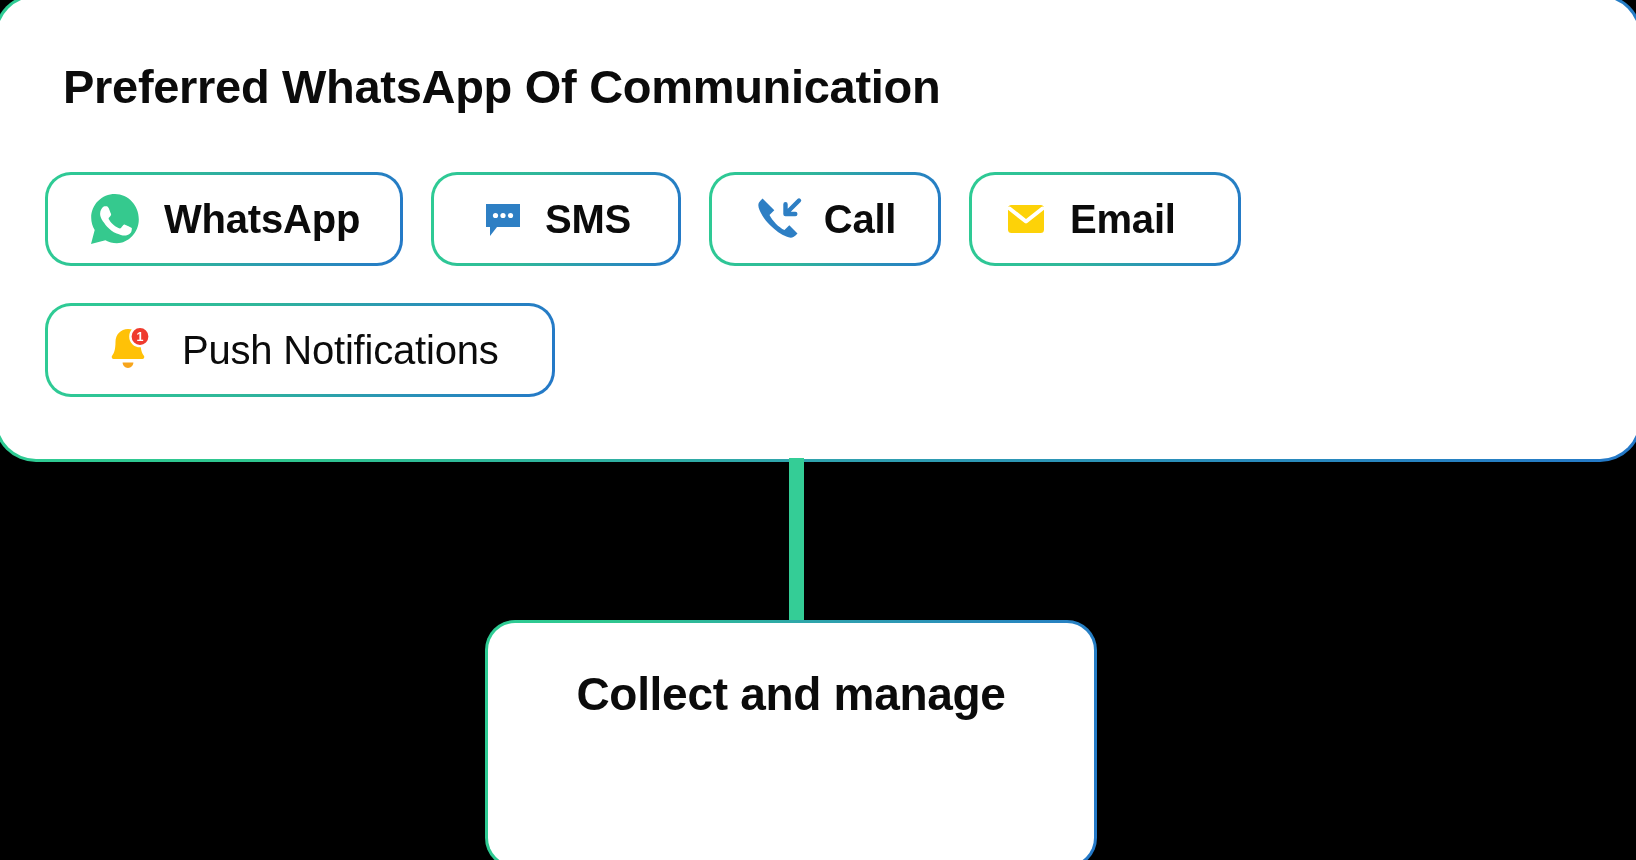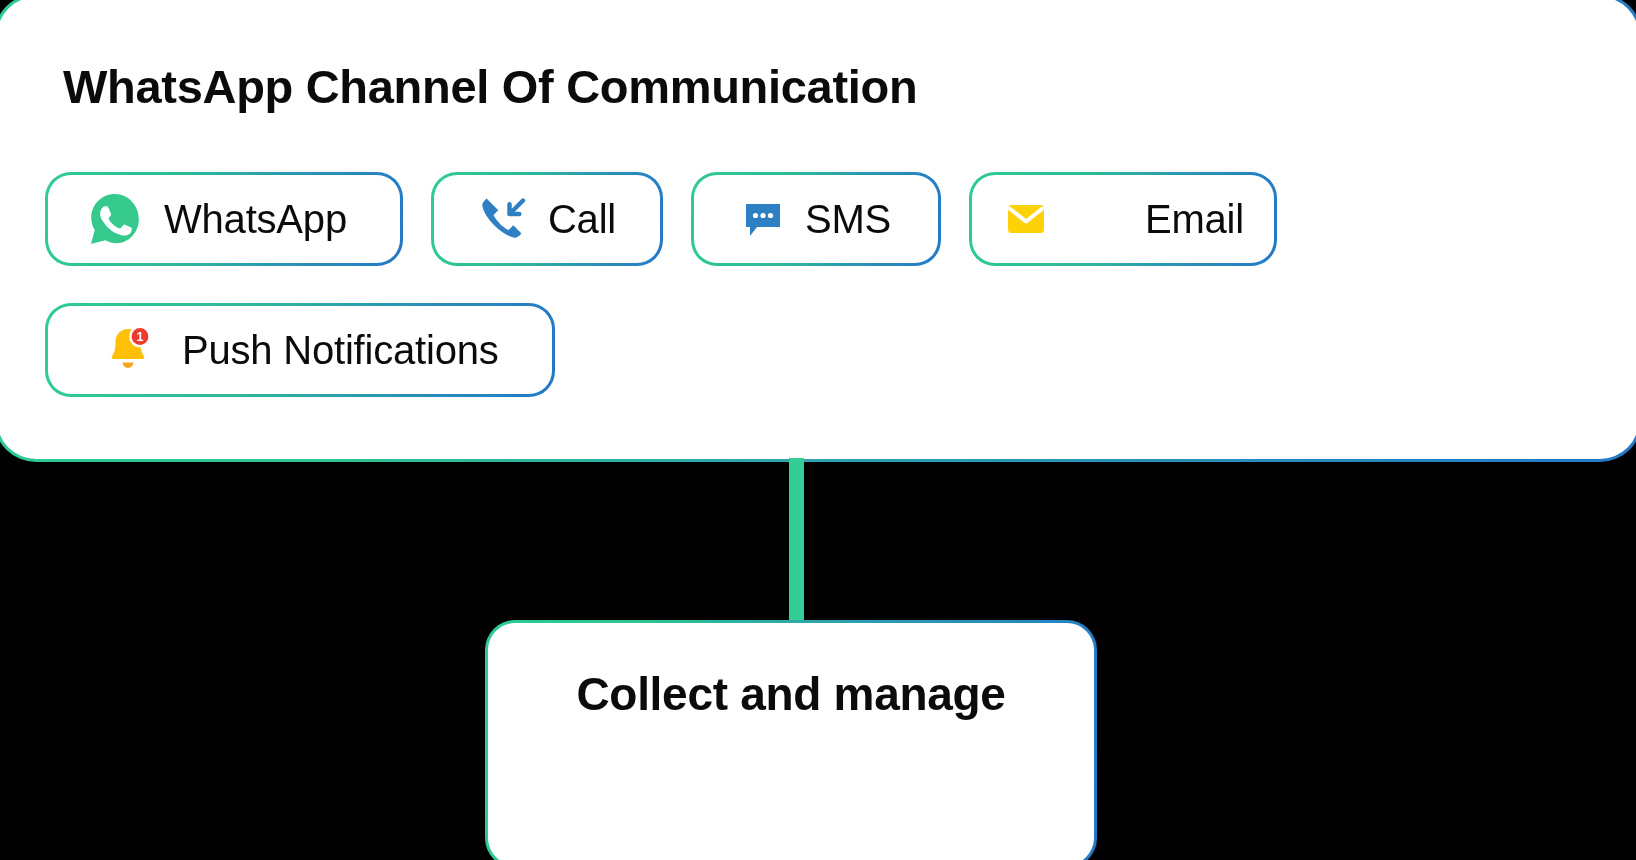--- a/index.html
+++ b/index.html
@@ -52,39 +52,39 @@
     padding:0 30px;
     border-radius:26px;
     background:
       linear-gradient(#ffffff,#ffffff) padding-box,
       linear-gradient(100deg,#2ecc94 0%, #2fb79a 40%, #2a93b6 70%, #2478c8 100%) border-box;
     border:3px solid transparent;
     cursor:pointer;
   }
   .chip-label {
     font-size:40px;
-    font-weight:normal;
+    font-weight:bold;
     color:#0b0b0b;
     white-space:nowrap;
     letter-spacing:-0.2px;
   }
   .chip-icon {
     display:flex;
     align-items:center;
     justify-content:center;
     flex:0 0 auto;
   }
 
   #chip-whatsapp { width:358px; justify-content:flex-start; padding-left:40px; }
   #chip-whatsapp .chip-icon { width:54px; height:54px; margin-right:22px; }
   #chip-sms { width:250px; justify-content:center; }
   #chip-sms .chip-icon { width:44px; height:44px; margin-right:20px; }
   #chip-call { width:232px; justify-content:center; }
   #chip-call .chip-icon { width:50px; height:50px; margin-right:20px; }
-  #chip-email { width:308px; justify-content:space-between; }
+  #chip-email { width:272px; justify-content:flex-start; }
   #chip-email .chip-icon { width:48px; height:48px; margin-right:20px; }
   #chip-push { width:510px; justify-content:flex-start; padding-left:52px; }
   #chip-push .chip-icon { width:56px; height:56px; margin-right:26px; }
   #chip-push .chip-label { font-weight:normal; }
 
   
   #connector {
     position:absolute;
     left:789px; top:458px;
     width:15px; height:166px;
@@ -110,54 +110,54 @@
     letter-spacing:-0.3px;
   }
 </style>
 </head>
 <body>
 
 <div class="stage">
 
   <div class="grad-card" id="top-card">
 
-    <div id="card-title">WhatsApp Channel Of Communication</div>
+    <div id="card-title">Preferred WhatsApp Of Communication</div>
 
     <div class="chip-row" id="chip-row-1">
 
       <div class="chip" id="chip-whatsapp">
         <span class="chip-icon">
           <svg viewBox="0 0 54 54" width="54" height="54">
             <path d="M27 2C13.8 2 3.2 12.6 3.2 25.7c0 4.5 1.3 8.7 3.5 12.3L3 52l14.4-3.7c3.4 1.9 7.3 2.9 11.5 2.9C40.2 51.2 50.8 40.6 50.8 27.5 50.8 13.3 40.2 2 27 2z" fill="#35c98e"></path>
             <path d="M20.2 15.6c-.6-1.4-1.2-1.4-1.8-1.4h-1.5c-.5 0-1.4.2-2.1 1-.7.8-2.7 2.7-2.7 6.5s2.8 7.5 3.2 8c.4.5 5.4 8.7 13.4 11.8 6.6 2.6 8 2.1 9.4 2 1.4-.1 4.6-1.9 5.2-3.7.6-1.8.6-3.4.5-3.7-.2-.3-.7-.5-1.4-.9-.7-.4-4.6-2.3-5.3-2.5-.7-.3-1.2-.4-1.8.4-.5.8-2 2.5-2.4 3-.5.5-.9.6-1.6.2-.7-.4-3.3-1.2-6.2-3.8-2.3-2-3.8-4.6-4.3-5.3-.4-.8 0-1.2.3-1.6.3-.3.7-.9 1.1-1.3.4-.4.5-.8.8-1.3.3-.5.1-1-.1-1.4-.2-.4-1.6-4.1-2.2-5.6z" fill="#ffffff"></path>
           </svg>
         </span>
         <span class="chip-label">WhatsApp</span>
       </div>
 
-      <div class="chip" id="chip-call">
-        <span class="chip-icon">
-          <svg viewBox="0 0 50 50" width="50" height="50">
-            <path d="M8.5 4.5c-1.3 1.3-2.6 2.6-3.5 4.1-1.2 2.1-.6 4.6.4 7.1 2 5.1 6 10.9 11 15.9s10.8 9 15.9 11c2.5 1 5 1.6 7.1.4 1.5-.9 2.8-2.2 4.1-3.5l-8.2-8.2-4.8 4.8c-3-1.5-6-3.8-8.6-6.4-2.6-2.6-4.9-5.6-6.4-8.6l4.8-4.8z" fill="#2e7fc4"></path>
-            <path d="M45 6.5 31.5 20m0 0h9.8m-9.8 0v-9.8" stroke="#2e7fc4" stroke-width="4.4" fill="none" stroke-linecap="round" stroke-linejoin="round"></path>
-          </svg>
-        </span>
-        <span class="chip-label">Call</span>
-      </div>
-
       <div class="chip" id="chip-sms">
         <span class="chip-icon">
           <svg viewBox="0 0 44 44" width="44" height="44">
             <path d="M5 7h34v23H16l-7 9v-9H5z" fill="#2e7fc4"></path>
             <circle cx="14.5" cy="18.5" r="2.6" fill="#ffffff"></circle>
             <circle cx="22" cy="18.5" r="2.6" fill="#ffffff"></circle>
             <circle cx="29.5" cy="18.5" r="2.6" fill="#ffffff"></circle>
           </svg>
         </span>
         <span class="chip-label">SMS</span>
+      </div>
+
+      <div class="chip" id="chip-call">
+        <span class="chip-icon">
+          <svg viewBox="0 0 50 50" width="50" height="50">
+            <path d="M8.5 4.5c-1.3 1.3-2.6 2.6-3.5 4.1-1.2 2.1-.6 4.6.4 7.1 2 5.1 6 10.9 11 15.9s10.8 9 15.9 11c2.5 1 5 1.6 7.1.4 1.5-.9 2.8-2.2 4.1-3.5l-8.2-8.2-4.8 4.8c-3-1.5-6-3.8-8.6-6.4-2.6-2.6-4.9-5.6-6.4-8.6l4.8-4.8z" fill="#2e7fc4"></path>
+            <path d="M45 6.5 31.5 20m0 0h9.8m-9.8 0v-9.8" stroke="#2e7fc4" stroke-width="4.4" fill="none" stroke-linecap="round" stroke-linejoin="round"></path>
+          </svg>
+        </span>
+        <span class="chip-label">Call</span>
       </div>
 
       <div class="chip" id="chip-email">
         <span class="chip-icon">
           <svg viewBox="0 0 48 48" width="48" height="48">
             <rect x="6" y="10" width="36" height="28" rx="3.5" fill="#fdd208"></rect>
             <path d="M7.5 13.5 24 26.5 40.5 13.5" stroke="#ffffff" stroke-width="4" fill="none" stroke-linecap="round" stroke-linejoin="round"></path>
           </svg>
         </span>
         <span class="chip-label">Email</span>

